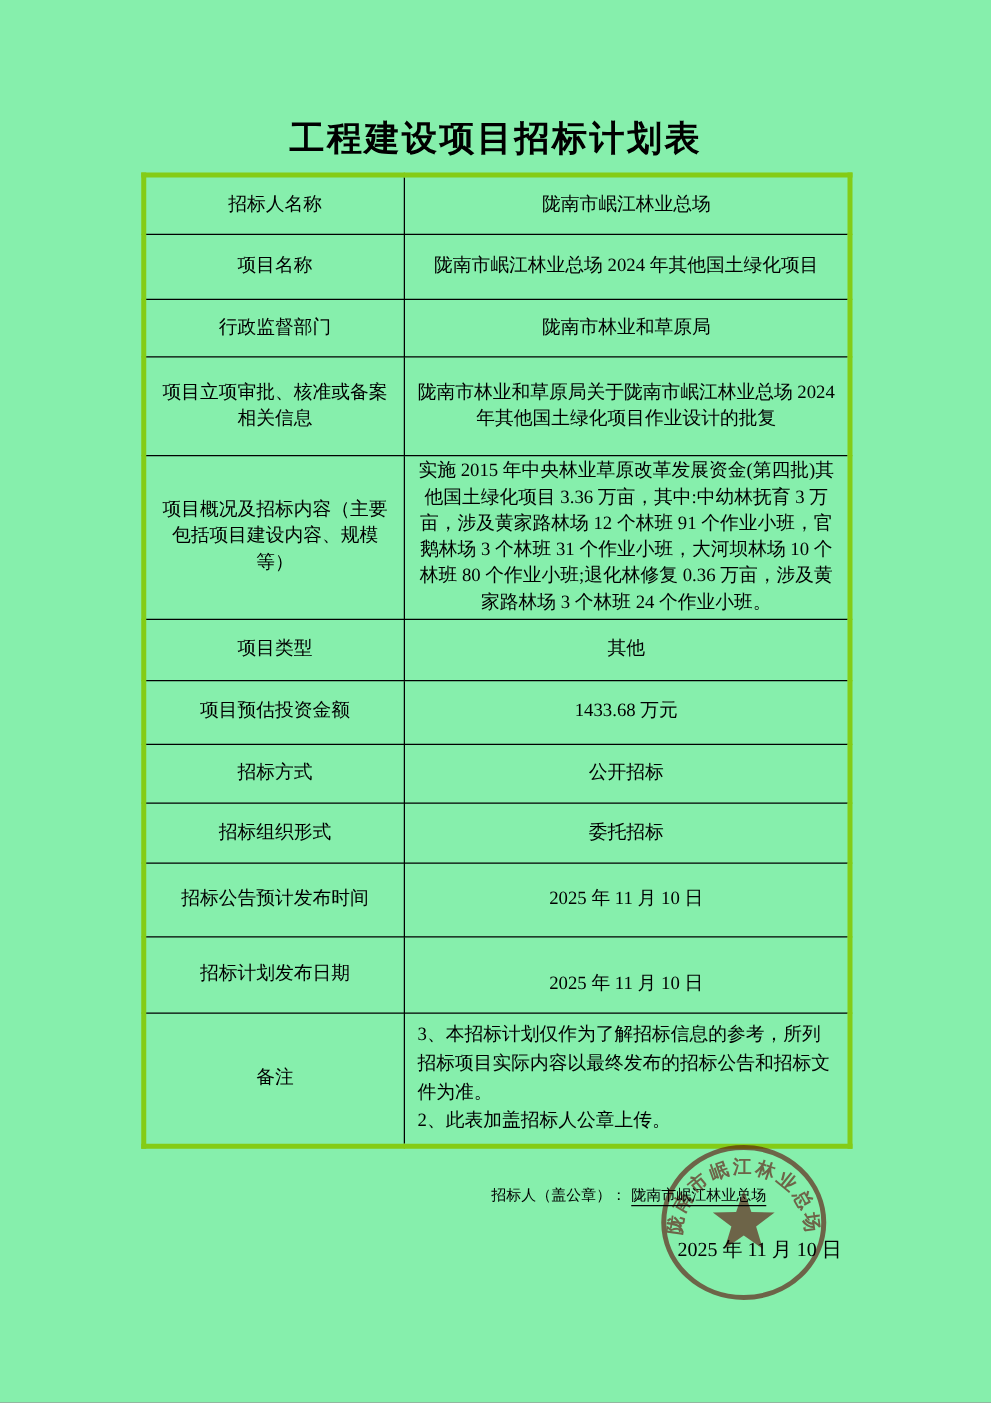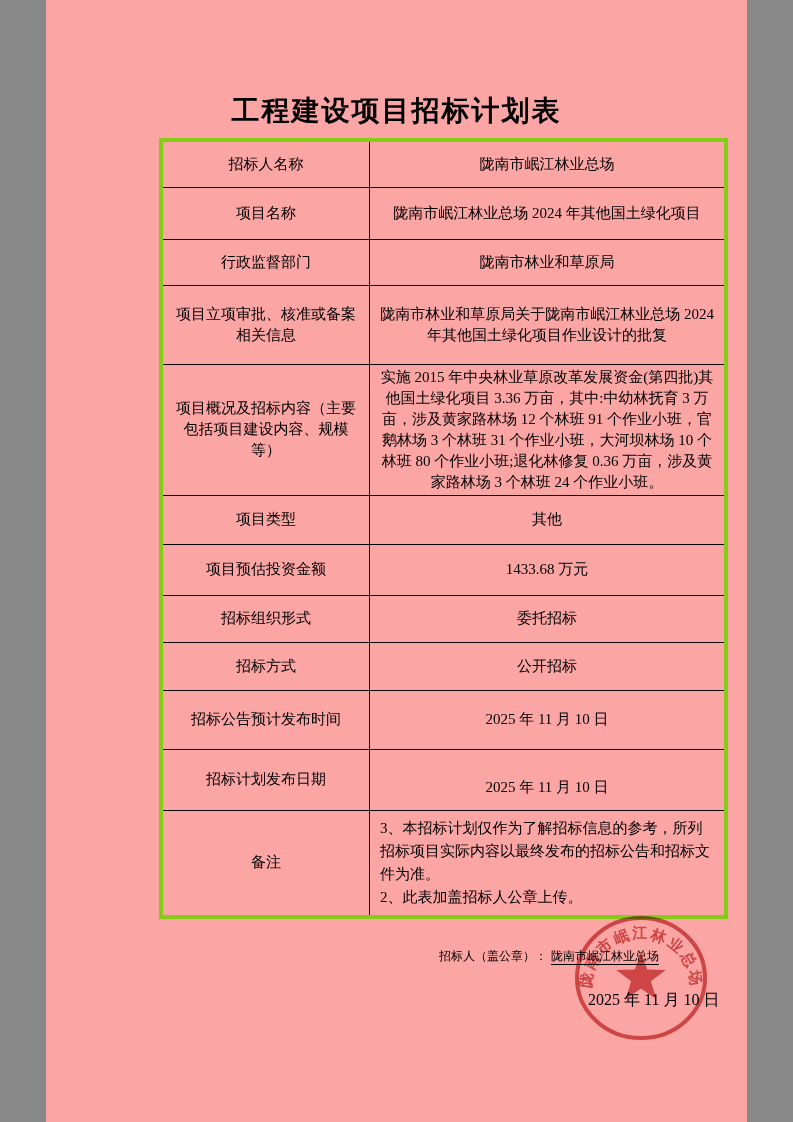--- a/index.html
+++ b/index.html
@@ -1,19 +1,19 @@
 <!DOCTYPE html>
 <html style="--seal-color: #c64a4a;"><head>
 <meta charset="utf-8">
 <style>
   html,body{margin:0;padding:0;background:#888;}
   .page{
     position:relative;
-    width:701px;height:1122px;
-    background:#fca5a5;
+    width:793px;height:1122px;
+    background:#86efac;
     margin:0 auto;
     overflow:hidden;
     font-family:"Liberation Serif","DejaVu Serif",serif;
     color:#000;
   }
   .doc-title{
     position:absolute;
     top:92px;left:0;width:100%;
     text-align:center;
     font-family:"DejaVu Sans","Liberation Sans",sans-serif;
@@ -119,26 +119,26 @@
       </tr>
       <tr>
         <td class="label">项目类型</td>
         <td class="value">其他</td>
       </tr>
       <tr>
         <td class="label">项目预估投资金额</td>
         <td class="value">1433.68 万元</td>
       </tr>
       <tr>
+        <td class="label">招标方式</td>
+        <td class="value">公开招标</td>
+      </tr>
+      <tr>
         <td class="label">招标组织形式</td>
         <td class="value">委托招标</td>
-      </tr>
-      <tr>
-        <td class="label">招标方式</td>
-        <td class="value">公开招标</td>
       </tr>
       <tr>
         <td class="label">招标公告预计发布时间</td>
         <td class="value">2025 年 11 月 10 日</td>
       </tr>
       <tr>
         <td class="label">招标计划发布日期</td>
         <td class="value">2025 年 11 月 10 日</td>
       </tr>
       <tr>

